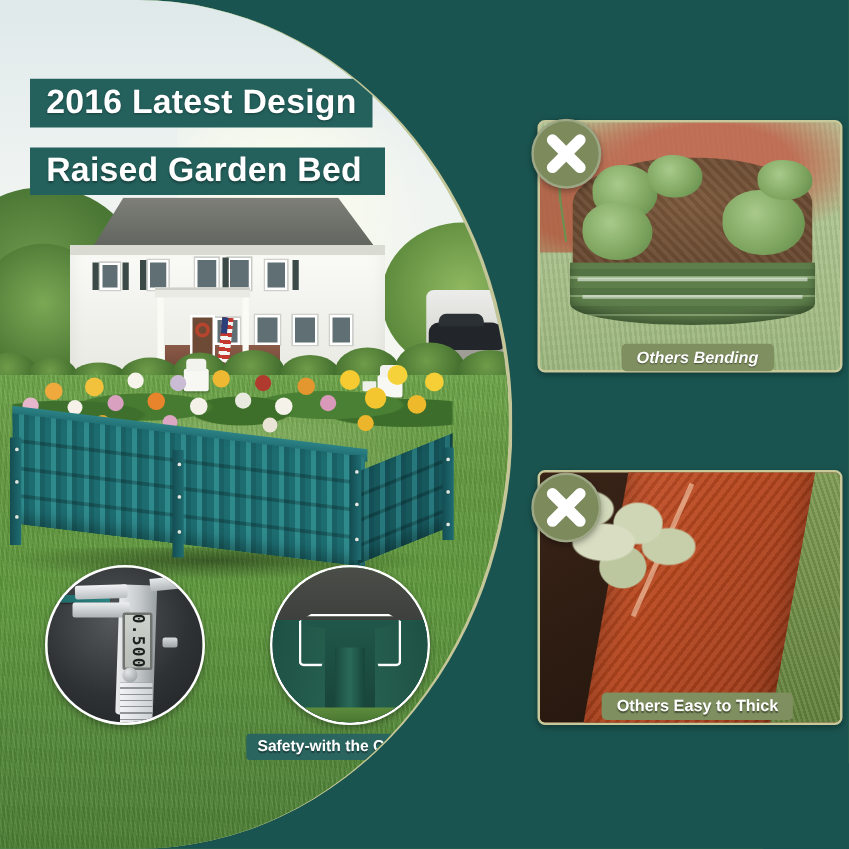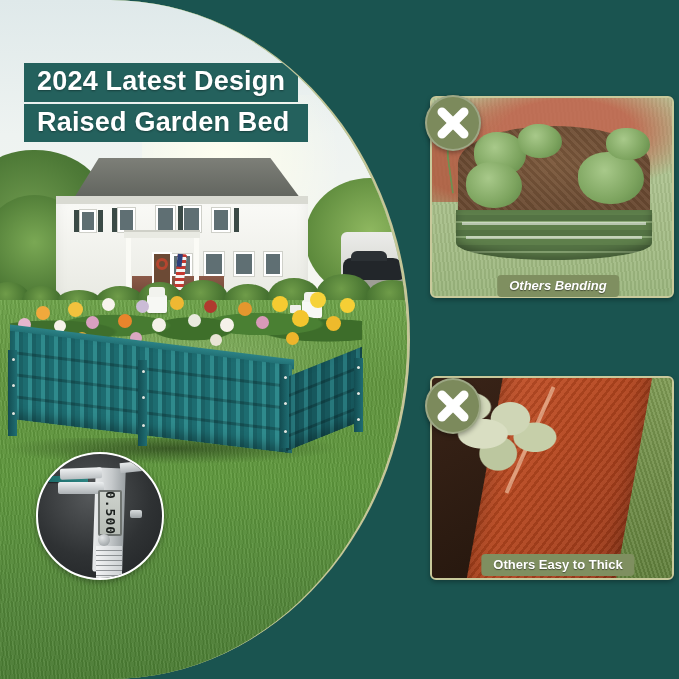--- a/index.html
+++ b/index.html
@@ -215,21 +215,21 @@
     background:#24615d;
     color:#ffffff;
     font-weight:bold;
     letter-spacing:.2px;
     padding:4px 13px 6px 13px;
     font-size:27px;
     line-height:1.06;
     white-space:nowrap;
     text-shadow:0 1px 2px rgba(0,0,0,.35);
   }
-  .tbadge.b2{ margin-top:2px; padding-right:19px; }
+  .tbadge.b2{ margin-top:16px; padding-right:19px; }
 
   
   .featwrap{ position:absolute; z-index:7; }
   .fcircle{
     width:128px; height:128px; border-radius:50%;
     border:2px solid #ffffff; overflow:hidden; position:relative;
     box-shadow:0 2px 6px rgba(0,0,0,.35);
   }
   #fc1 .fcircle{ background:radial-gradient(circle at 42% 34%, #55585a 0%, #2f3234 55%, #1f2224 100%); }
   #fc2 .fcircle{ background:#2b4f44; }
@@ -589,41 +589,54 @@
       <div class="screw" style="left:132px;top:94px;"></div>
       <div class="screw" style="left:274px;top:46px;"></div>
       <div class="screw" style="left:274px;top:72px;"></div>
       <div class="screw" style="left:274px;top:100px;"></div>
       <div class="screw" style="left:347px;top:36px;"></div>
       <div class="screw" style="left:347px;top:62px;"></div>
       <div class="screw" style="left:347px;top:88px;"></div>
     </div>
 
     <div id="titleblock">
-      <div class="tbadge b1">2024 Latest Design</div><br>
+      <div class="tbadge b1">2016 Latest Design</div><br>
       <div class="tbadge b2">Raised Garden Bed</div>
     </div>
 
     <div class="featwrap" id="fc1">
       <div class="fcircle">
         <div class="cal-sheet"></div>
         <div class="cal-body"></div>
         <div class="cal-brand"></div>
         <div class="cal-jawU"></div>
         <div class="cal-jawL"></div>
         <div class="cal-tipR"></div>
         <div class="cal-lcd">
           <span>0.500</span>
         </div>
         <div class="cal-knob"></div>
         <div class="cal-thumb"></div>
         <div class="cal-scale"></div>
       </div>
     </div>
 
+    <div class="featwrap" id="fc2">
+      <div class="fcircle">
+        <div class="cp-grassT"></div>
+        <div class="cp-top"></div>
+        <div class="cp-corner"></div>
+        <div class="cp-left"></div>
+        <div class="cp-right"></div>
+        <div class="cp-centerpost"></div>
+        <div class="cp-outline"></div>
+        <div class="cp-grassB"></div>
+      </div>
+      <div class="flabel">Safety-with the Corner Protector</div>
+    </div>
 
   </div>
 
   <div class="cmp" id="cmp1">
     <div class="bend-grass"></div>
     <div class="bend-mulch"></div>
     <div class="bend-bed">
       <div class="bend-stem"></div>
       <div class="bend-soil"></div>
       <div class="bend-plant" style="left:18px;top:6px;width:52px;height:44px;"></div>

